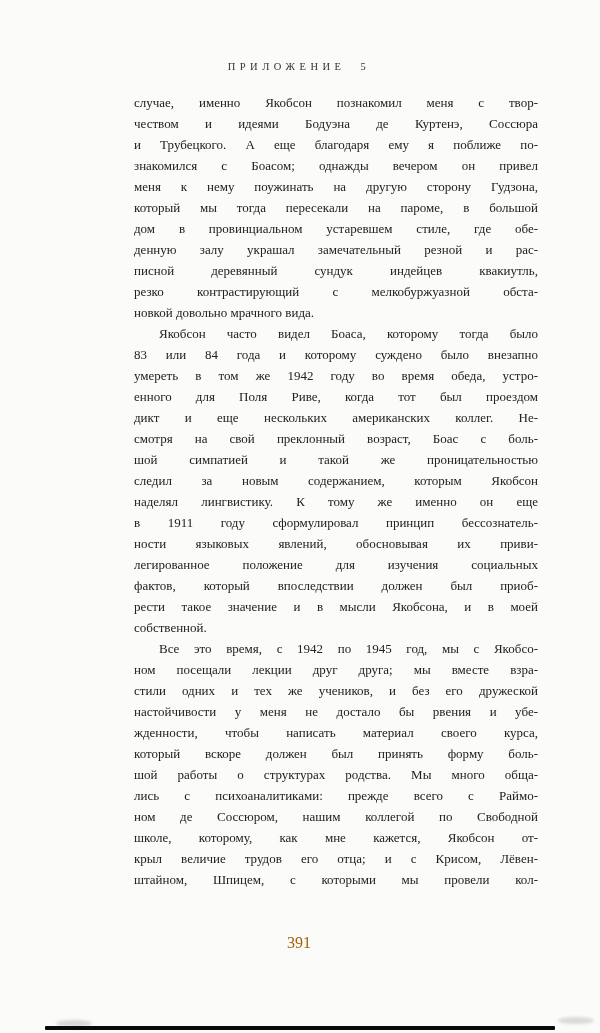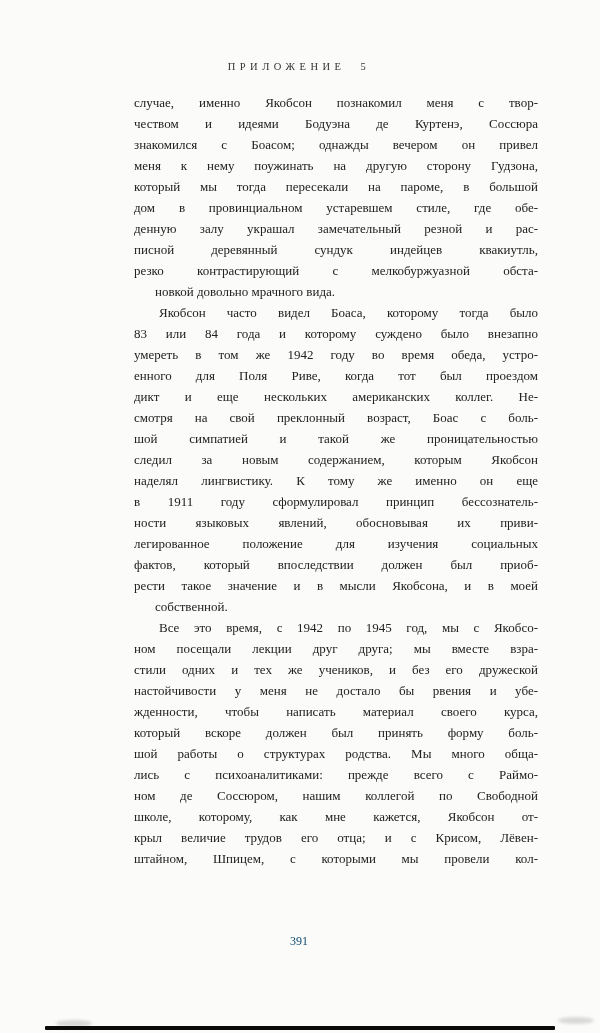--- a/index.html
+++ b/index.html
@@ -41,29 +41,29 @@
     line-height: 21px;
   }
   .line {
     text-align: justify;
     text-align-last: justify;
     white-space: normal;
     height: 21px;
     overflow: visible;
   }
   .line.indent { text-indent: 25px; }
-  .line.para-end { text-align-last: left; margin-left: 21px; }
+  .line.para-end { text-align-last: left; }
   .folio {
     position: absolute;
     top: 934px;
     left: 0;
     width: 562px;            
     text-align: center;
-    font-size: 12px;
-    color: #0c4a6e;
+    font-size: 16px;
+    color: #a16207;
   }
   .edge-bar {
     position: absolute;
     left: 45px;
     top: 1026px;
     width: 510px;
     height: 4px;
     background: var(--edge_bar);
     border-radius: 1px;
   }
@@ -81,20 +81,21 @@
 </style>
 </head>
 <body>
 
 <div class="page">
   <div class="running-head">ПРИЛОЖЕНИЕ 5</div>
 
   <div class="text-block">
       <div class="line">случае, именно Якобсон познакомил меня с твор-</div>
       <div class="line">чеством и идеями Бодуэна де Куртенэ, Соссюра</div>
+      <div class="line">и Трубецкого. А еще благодаря ему я поближе по-</div>
       <div class="line">знакомился с Боасом; однажды вечером он привел</div>
       <div class="line">меня к нему поужинать на другую сторону Гудзона,</div>
       <div class="line">который мы тогда пересекали на пароме, в большой</div>
       <div class="line">дом в провинциальном устаревшем стиле, где обе-</div>
       <div class="line">денную залу украшал замечательный резной и рас-</div>
       <div class="line">писной деревянный сундук индейцев квакиутль,</div>
       <div class="line">резко контрастирующий с мелкобуржуазной обста-</div>
       <div class="line para-end">новкой довольно мрачного вида.</div>
       <div class="line indent">Якобсон часто видел Боаса, которому тогда было</div>
       <div class="line">83 или 84 года и которому суждено было внезапно</div>

